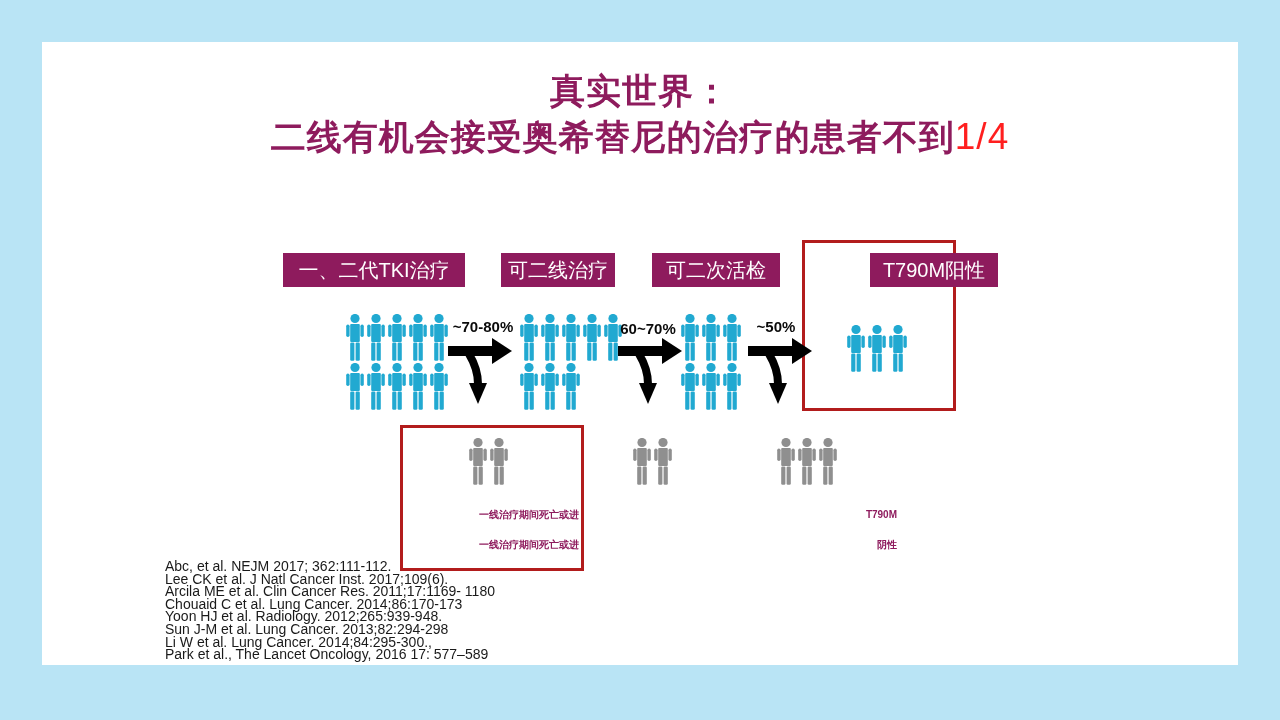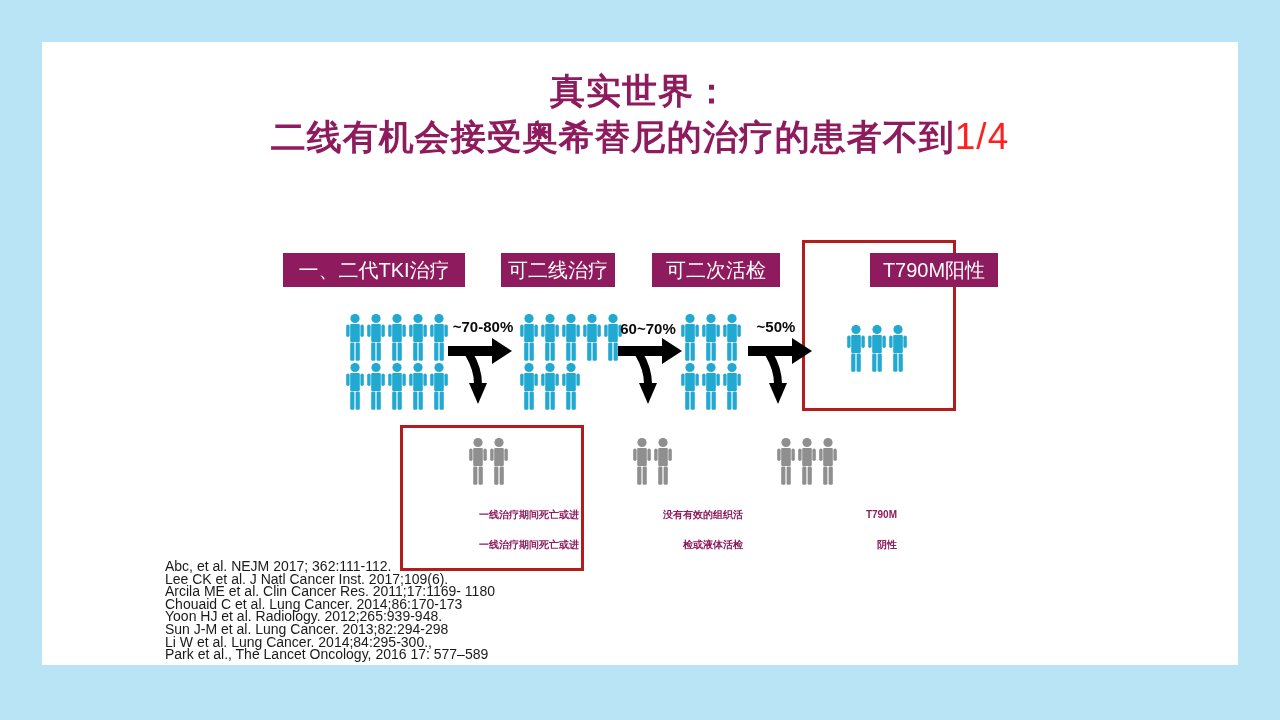--- a/index.html
+++ b/index.html
@@ -429,24 +429,20 @@
     <rect x="5.2" y="28.5" width="4.2" height="18.3" rx="1.2"></rect>
     <rect x="10.6" y="28.5" width="4.2" height="18.3" rx="1.2"></rect>
   </svg>
       </div>
     </div>
 
   <div class="dlabel tA">
     <div>一线治疗期间死亡或进</div>
     <div>一线治疗期间死亡或进</div>
   </div>
-  <div class="dlabel tB">
-    <div>没有有效的组织活</div>
-    <div>检或液体活检</div>
-  </div>
   <div class="dlabel tC">
     <div>T790M</div>
     <div>阴性</div>
   </div>
 
   <div class="refs">
     <div>Abc, et al. NEJM 2017; 362:111-112.</div>
     <div>Lee CK et al. J Natl Cancer Inst. 2017;109(6).</div>
     <div>Arcila ME et al. Clin Cancer Res. 2011;17:1169- 1180</div>
     <div>Chouaid C et al. Lung Cancer. 2014;86:170-173</div>

